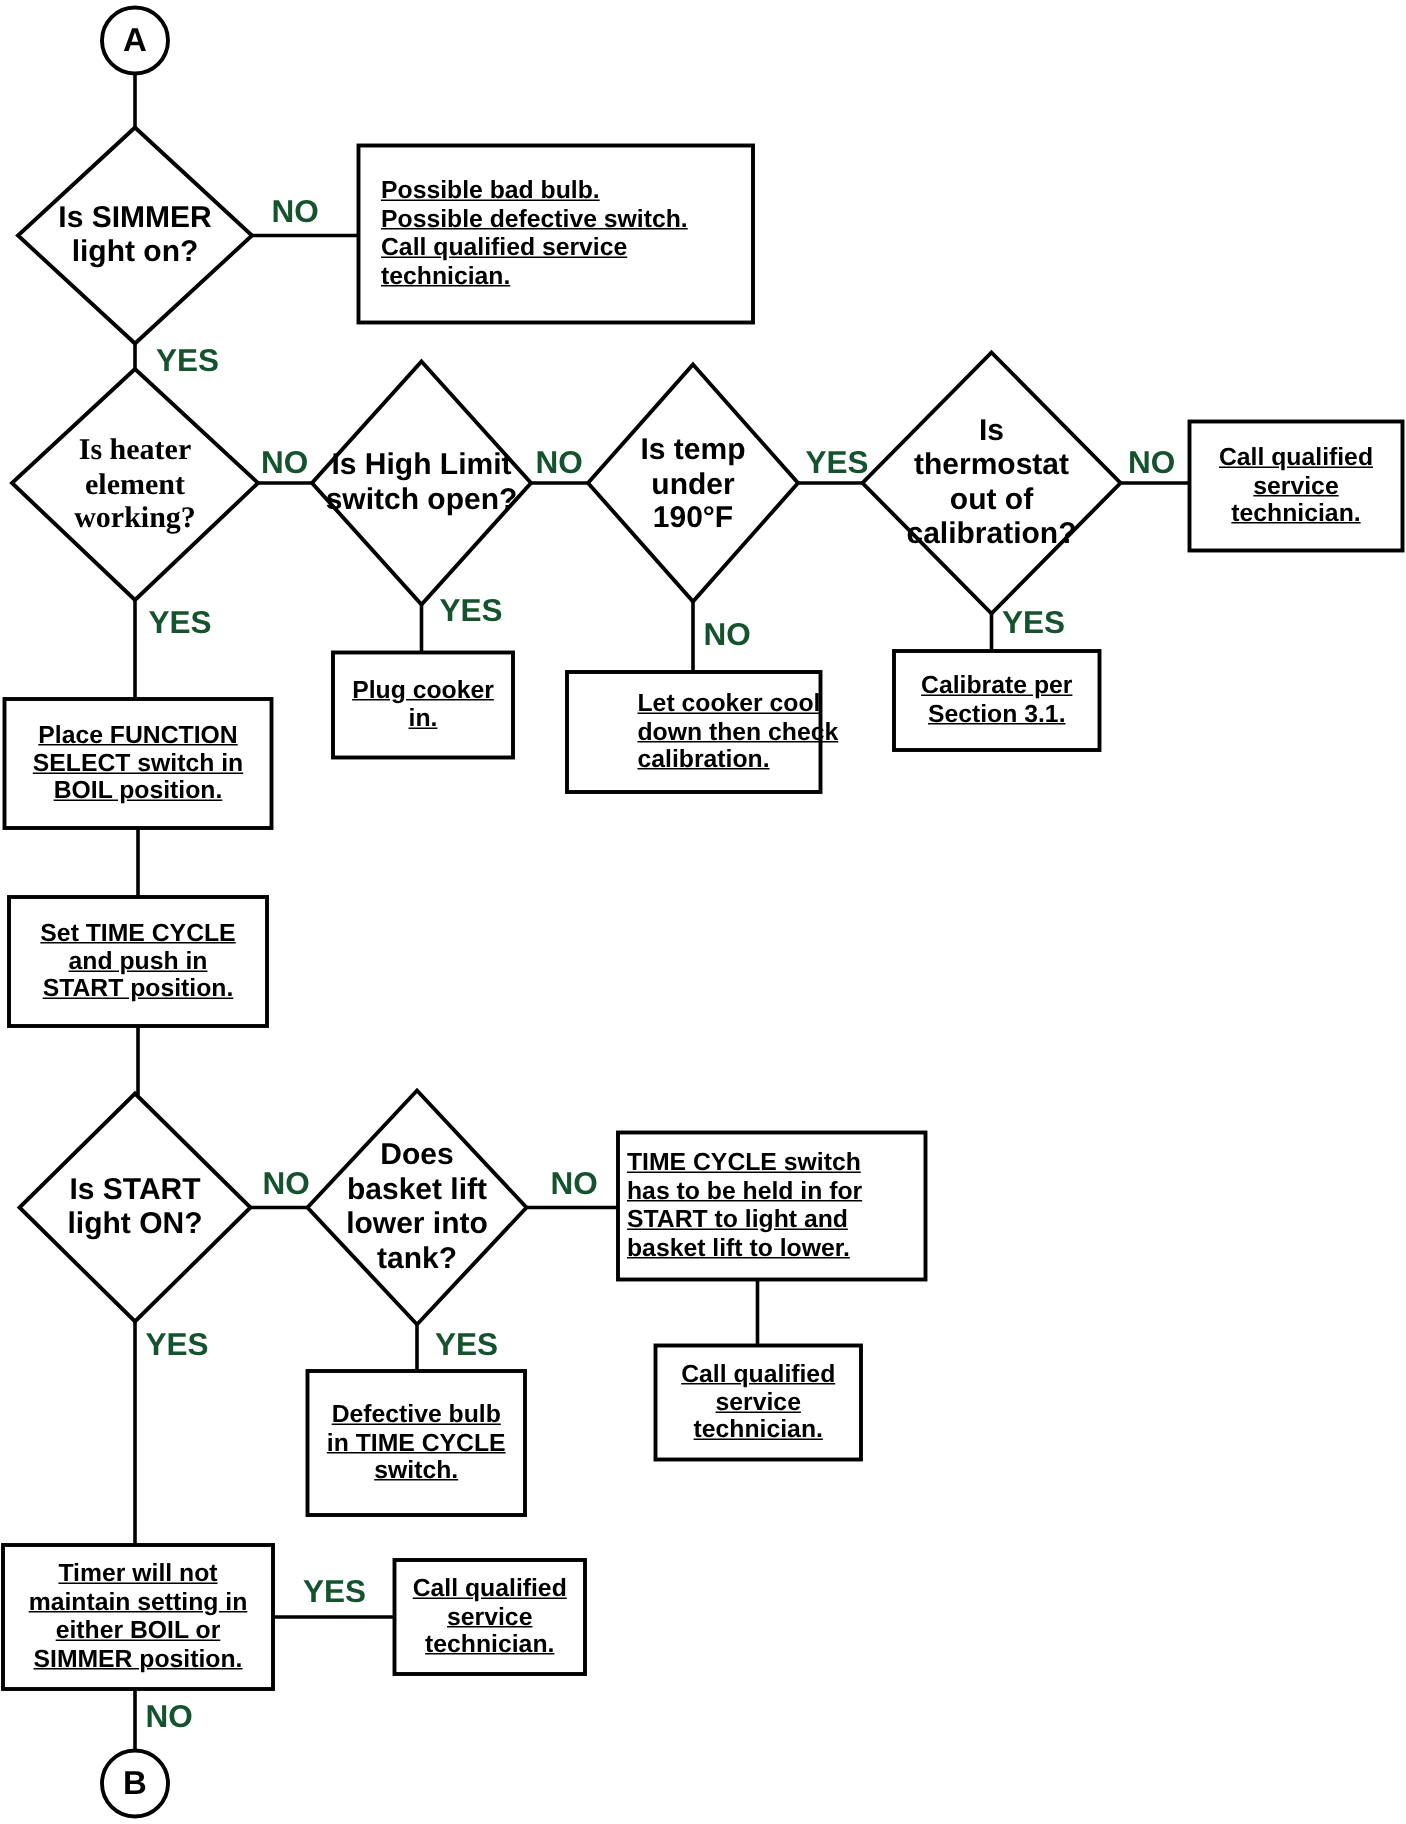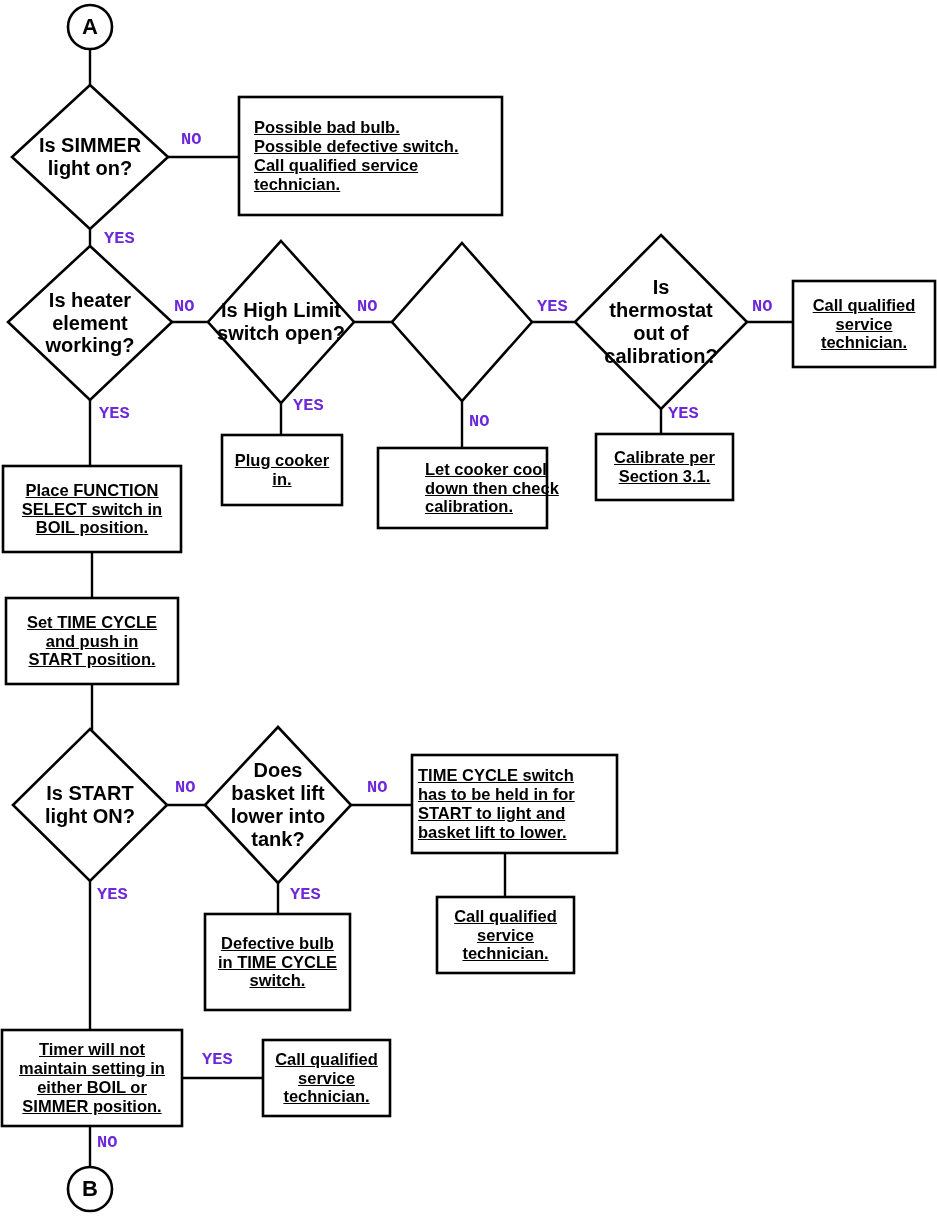--- a/index.html
+++ b/index.html
@@ -54,24 +54,24 @@
     text-decoration: underline;
   }
   .t-diamond {
     font-size: 20px;
   }
   .t-term {
     font-size: 22px;
   }
   .edge-label {
     position: absolute;
-    font-family: Liberation Mono, monospace;
+    font-family: Liberation Sans, sans-serif;
     font-weight: bold;
-    font-size: 17px;
-    color: #6d28d9;
+    font-size: 21px;
+    color: #14532d;
     white-space: nowrap;
     pointer-events: none;
   }
 </style>
 </head>
 <body>
 
 <div id="flowchart-root">
 
   <svg class="chart-svg" viewBox="0 0 937 1216">
@@ -150,27 +150,30 @@
   <div class="node-text t-term" style="left:68px; top:5px; width:44px; height:44px;">A</div>
 
   <div class="node-text t-diamond" style="left:20px; top:127px; width:140px; height:60px;">Is SIMMER
 light on?</div>
 
   <div class="node-text t-box" style="left:254px; top:107px; width:248px; height:98px; justify-content:flex-start; text-align:left;">Possible bad bulb.
 Possible defective switch.
 Call qualified service
 technician.</div>
 
-  <div class="node-text t-diamond" style="left:24px; top:288px; width:132px; height:70px;">Is heater
+  <div class="node-text t-diamond" style="left:24px; top:288px; width:132px; height:70px;font-family:Liberation Serif, serif;">Is heater
 element
 working?</div>
 
   <div class="node-text t-diamond" style="left:211px; top:297px; width:140px; height:50px;">Is High Limit
 switch open?</div>
 
+  <div class="node-text t-diamond" style="left:400px; top:288px; width:124px; height:70px;">Is temp
+under
+190°F</div>
 
   <div class="node-text t-diamond" style="left:583px; top:275px; width:156px; height:94px;">Is
 thermostat
 out of
 calibration?</div>
 
   <div class="node-text t-box" style="left:797px; top:287px; width:134px; height:74px;">Call qualified
 service
 technician.</div>
 

